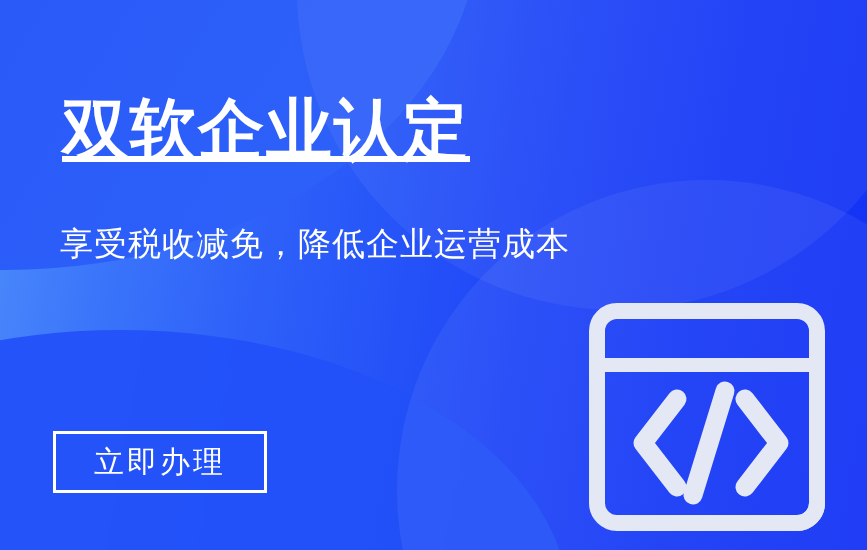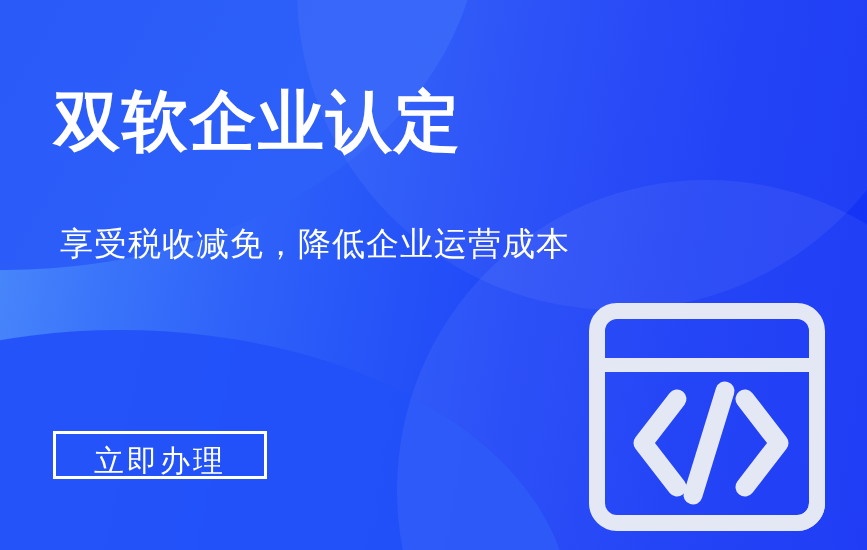--- a/index.html
+++ b/index.html
@@ -76,48 +76,49 @@
     left: 46px;
     top: 0;
     height: 100%;
     z-index: 5;
   }
 
   .title {
     position: absolute;
     left: 0;
     top: 80px;
-    margin: 8px;
+    margin: 16px;
     font-size: 66px;
     line-height: 1.0;
     font-weight: 700;
     color: #ffffff;
     letter-spacing: 2px;
     white-space: nowrap;
+    text-decoration: underline;
   }
 
   .subtitle {
     position: absolute;
     left: 4px;
     top: 214px;
     margin: 10px;
     font-size: 33px;
     line-height: 1.2;
     font-weight: 400;
     color: #ffffff;
     letter-spacing: 1px;
     white-space: nowrap;
   }
 
   .cta-button {
     position: absolute;
     left: 7px;
     top: 431px;
     width: 214px;
-    height: 48px;
+    height: 62px;
     border: 3px solid #ffffff;
     background: transparent;
     color: #ffffff;
     font-size: 30px;
     line-height: 54px;
     text-align: center;
     letter-spacing: 3px;
     font-family: "Liberation Sans", "DejaVu Sans", sans-serif;
     box-sizing: border-box;
     cursor: pointer;

